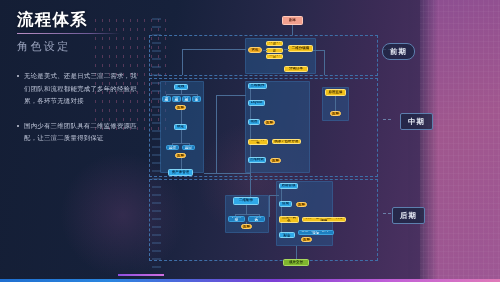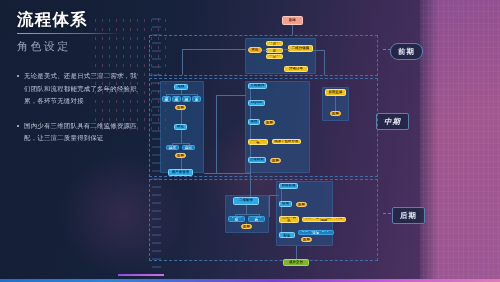--- a/index.html
+++ b/index.html
@@ -57,22 +57,22 @@
   .board{position:absolute;left:146px;top:5px;width:242px;height:272px;}
 
   .phase-box{position:absolute;border:1px dashed #3f6fa8;box-sizing:border-box;}
   .phase-pre{left:3px;top:30px;width:229px;height:41px;}
   .phase-mid{left:3px;top:73px;width:229px;height:99px;}
   .phase-post{left:3px;top:174px;width:229px;height:82px;}
 
   .phase-tag{position:absolute;border:1px solid #5d7fae;border-radius:2px;
     background:rgba(26,38,66,.72);color:#e8ecf6;font-size:7.4px;font-weight:bold;
     padding:2.5px 7px;letter-spacing:1px;}
-  .tag-pre{left:390px;top:43px;border-radius:8px;}
-  .tag-mid{left:376px;top:113px;font-style:italic;}
+  .tag-pre{left:382px;top:43px;border-radius:8px;}
+  .tag-mid{left:400px;top:113px;}
   .tag-post{left:392px;top:207px;}
   .tag-lead{position:absolute;height:0;border-top:1px dashed #6a7fa8;width:8px;}
   .lead-pre{left:383px;top:49px;}
   .lead-mid{left:383px;top:119px;}
   .lead-post{left:383px;top:213px;}
 
   .grp{position:absolute;background:rgba(38,86,140,.52);border:1px solid rgba(70,130,190,.30);
     box-sizing:border-box;border-radius:1px;}
 
   .node{position:absolute;box-sizing:border-box;border-radius:1.5px;

